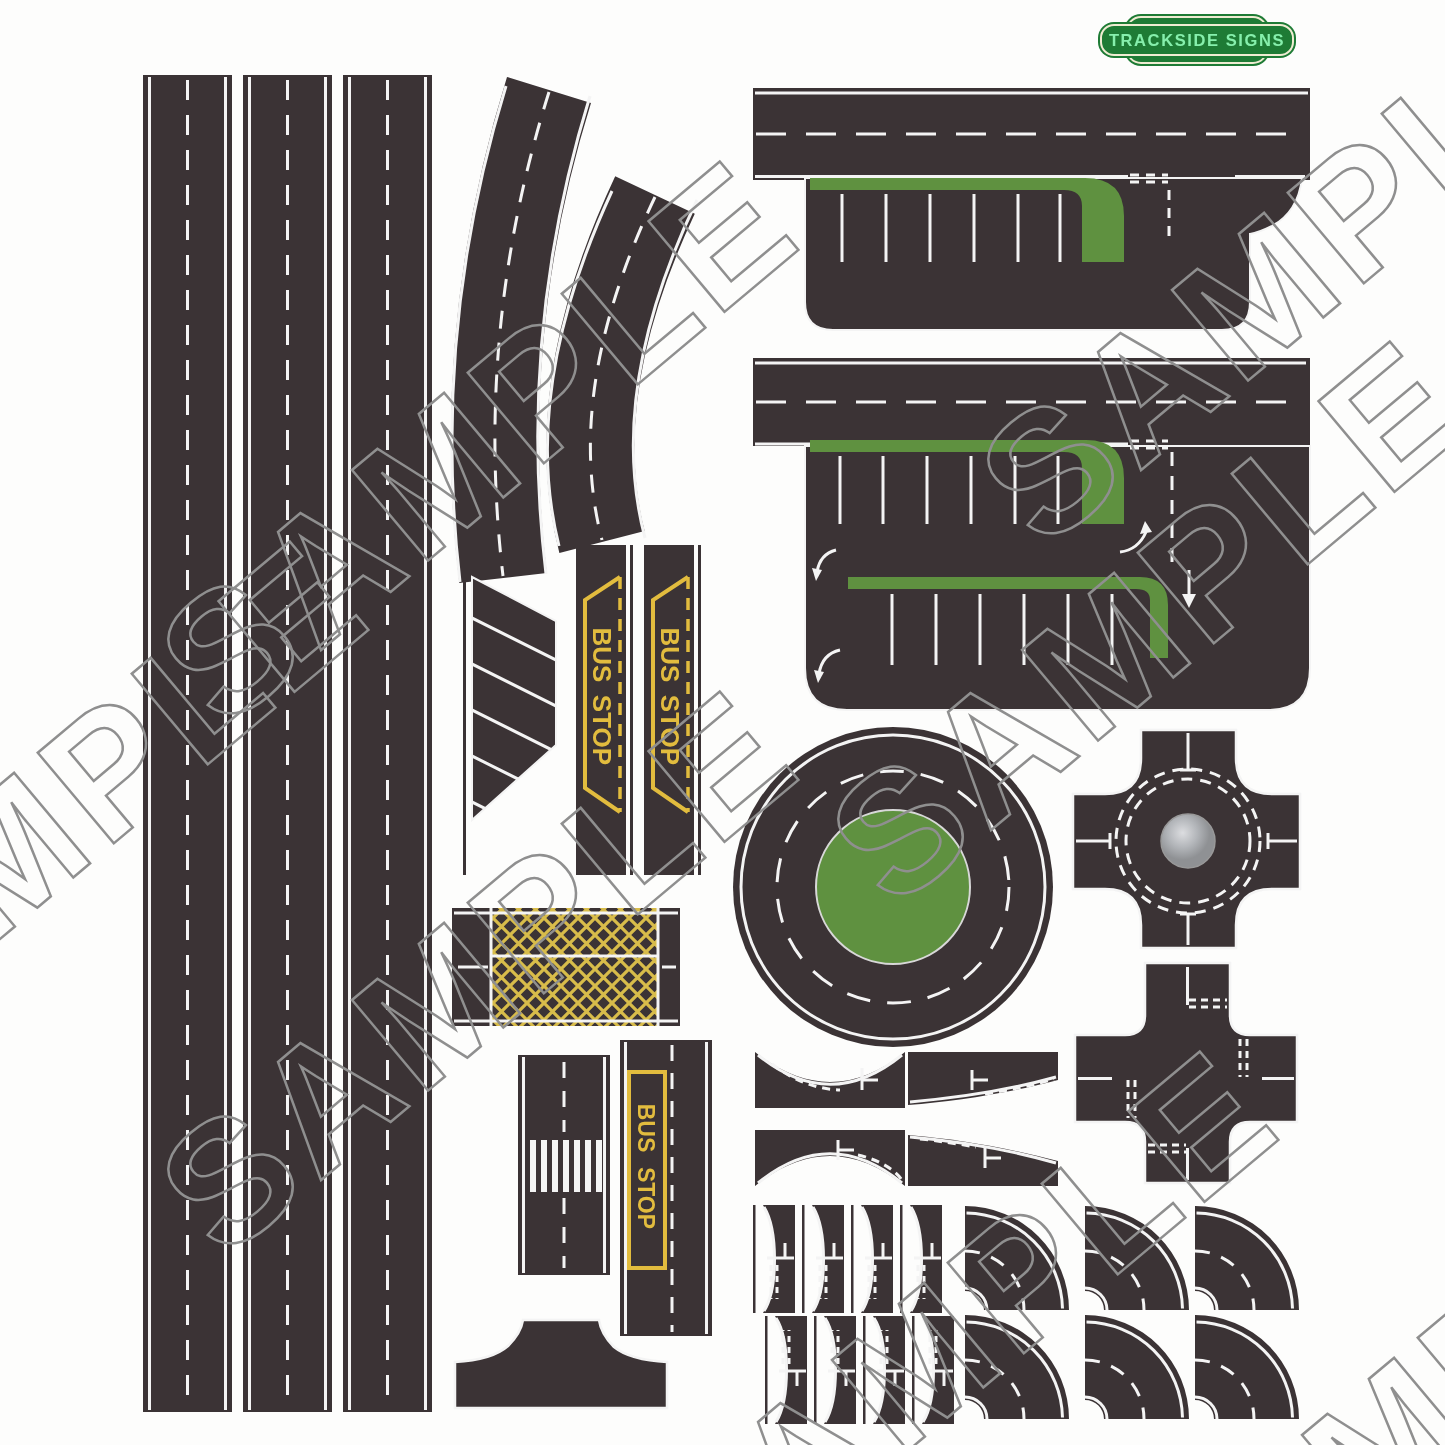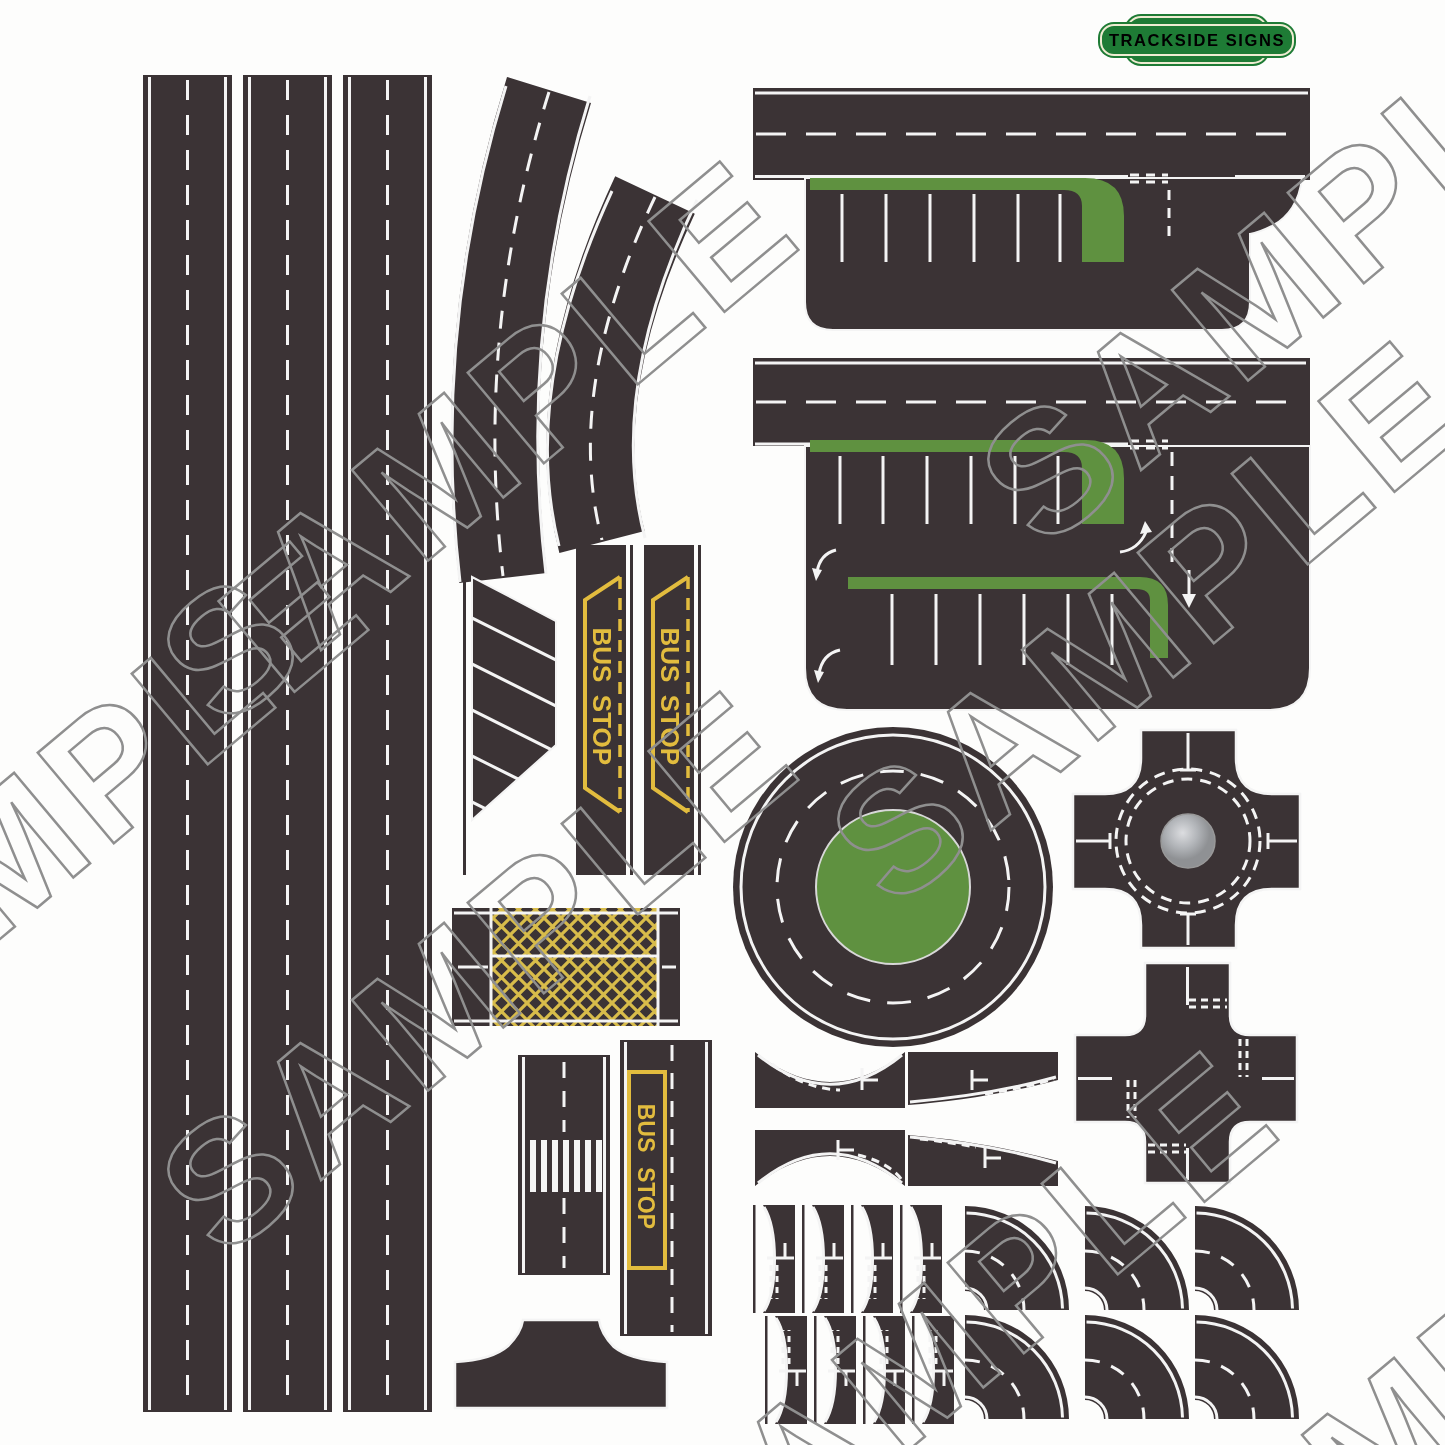--- a/index.html
+++ b/index.html
@@ -30,21 +30,21 @@
       color:transparent;-webkit-text-stroke:2.5px var(--wm);transform-origin:left top;
       white-space:nowrap;transform:rotate(-40deg);line-height:1;pointer-events:none;}
 
   
   .logo{position:absolute;left:1100px;top:16px;width:194px;height:48px;z-index:3;}
   .logo .tab{position:absolute;left:26px;right:26px;top:0;bottom:0;background:var(--logo-green);
              border:2px solid var(--logo-cream);border-radius:15px;box-shadow:0 0 0 2px var(--logo-green);}
   .logo .band{position:absolute;left:0;right:0;top:8px;bottom:8px;background:var(--logo-green);
               border:2px solid var(--logo-cream);border-radius:14px;box-shadow:0 0 0 2px var(--logo-green);}
   .logo .band span{display:flex;align-items:center;justify-content:center;height:100%;
-                   color:#000000;font-size:16.5px;font-weight:bold;letter-spacing:1.6px;}
+                   color:#86efac;font-size:16.5px;font-weight:bold;letter-spacing:1.6px;}
 </style>
 </head>
 <body>
 
 <div class="sheet">
 
   <svg class="roads" width="1445" height="1445" viewBox="0 0 1445 1445">
     <defs>
       <radialGradient id="silver" cx="40%" cy="35%">
         <stop offset="0%" stop-color="#dcdde0"></stop>

